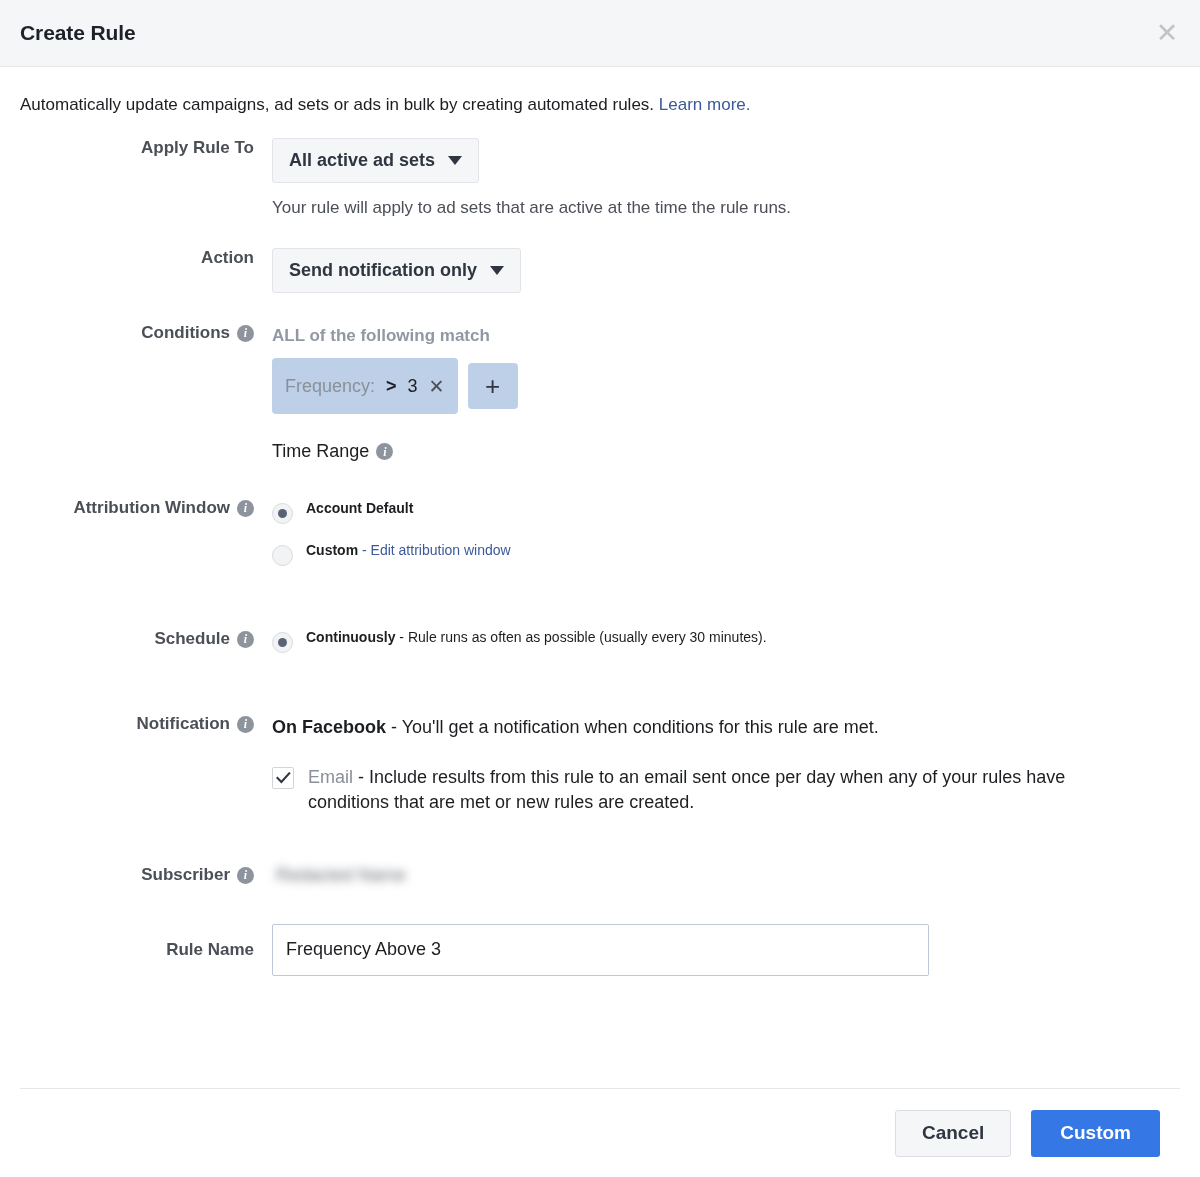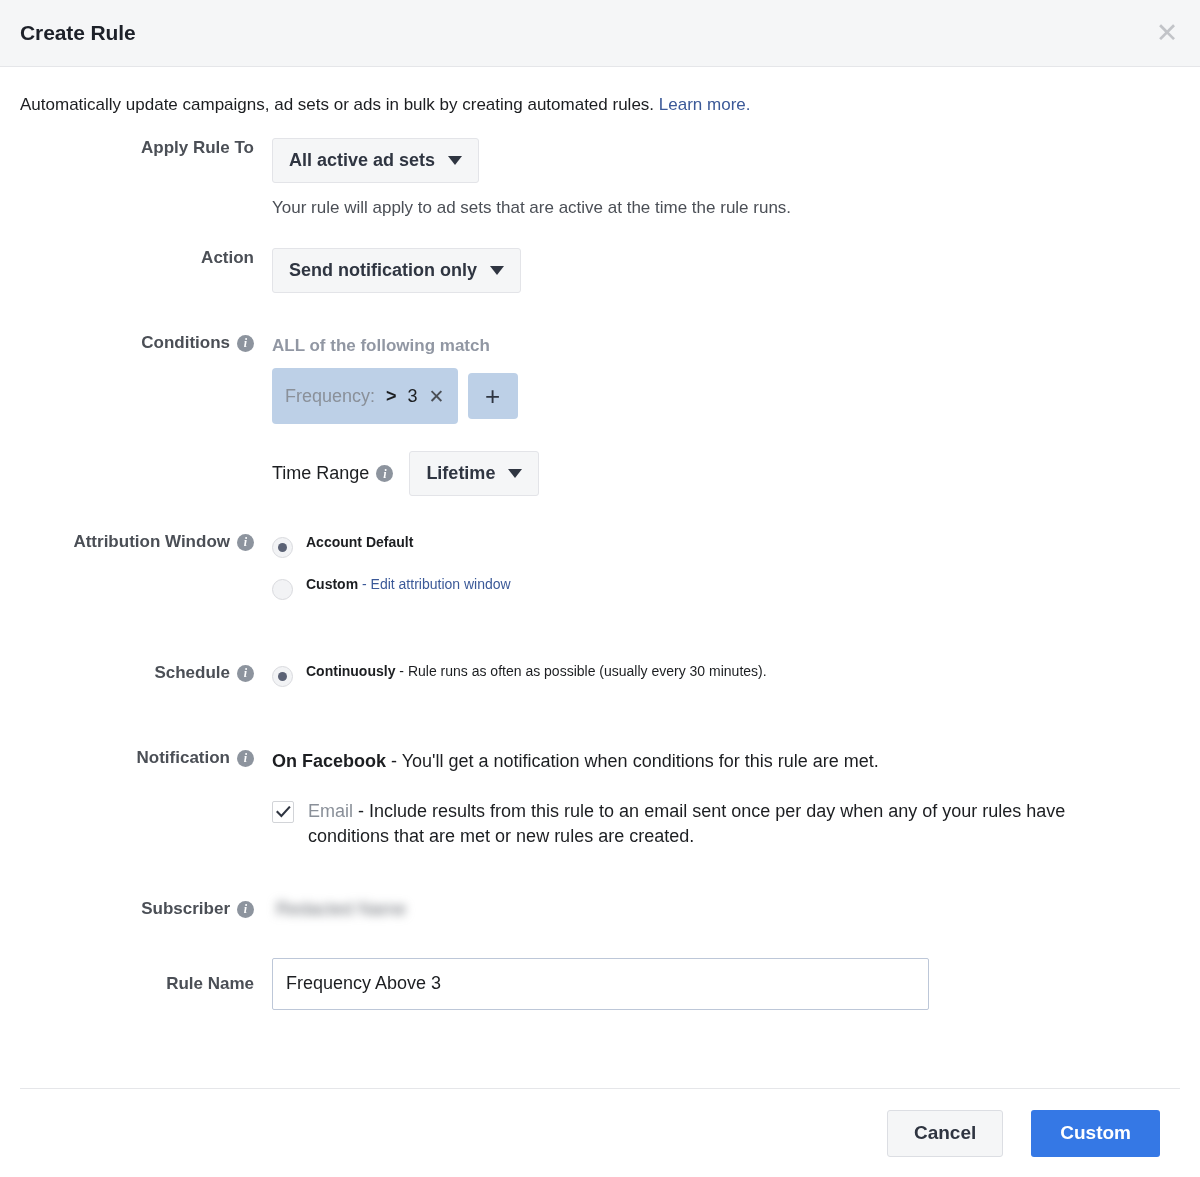--- a/index.html
+++ b/index.html
@@ -327,21 +327,21 @@
   }
 
   
   .dialog-footer {
     flex: 0 0 auto;
     border-top: 1px solid #e5e6e9;
     height: 89px;
     display: flex;
     align-items: center;
     justify-content: flex-end;
-    gap: 28px;
+    gap: 20px;
     padding: 8px 20px;
     margin: 0 20px;
   }
   .btn {
     height: 47px;
     border-radius: 3px;
     font-size: 19px;
     font-weight: bold;
     display: inline-flex;
     align-items: center;
@@ -359,21 +359,21 @@
   }
   .btn-primary {
     background: #3578e5;
     color: #ffffff;
     padding: 0 28px;
   }
 
   
   .row-apply { margin-top: 6px; }
   .row-action { margin-top: 29px; }
-  .row-conditions { margin-top: 40px; }
+  .row-conditions { margin-top: 30px; }
   .row-attr { margin-top: 36px; }
   .row-schedule { margin-top: 45px; }
   .row-notification { margin-top: 47px; }
   .row-subscriber { margin-top: 47px; align-items: center; }
   .row-rulename { margin-top: 36px; align-items: center; }
 </style>
 </head>
 <body>
 
 <div class="dialog">
@@ -426,24 +426,20 @@
             <span class="chip-x">✕</span>
           </div>
           <div class="chip-add">+</div>
         </div>
 
         <div class="subrow">
           <span class="subrow-label">
             <span>Time Range</span>
             <span class="info-icon">i</span>
           </span>
-          <div class="dropdown" style="margin-left:8px">
-            <span>Lifetime</span>
-            <span class="caret"></span>
-          </div>
         </div>
       </div>
     </div>
 
     <div class="frow row-attr">
       <div class="flabel">
         <span>Attribution Window</span>
         <span class="info-icon">i</span>
       </div>
       <div class="fcontrol attr-group">

